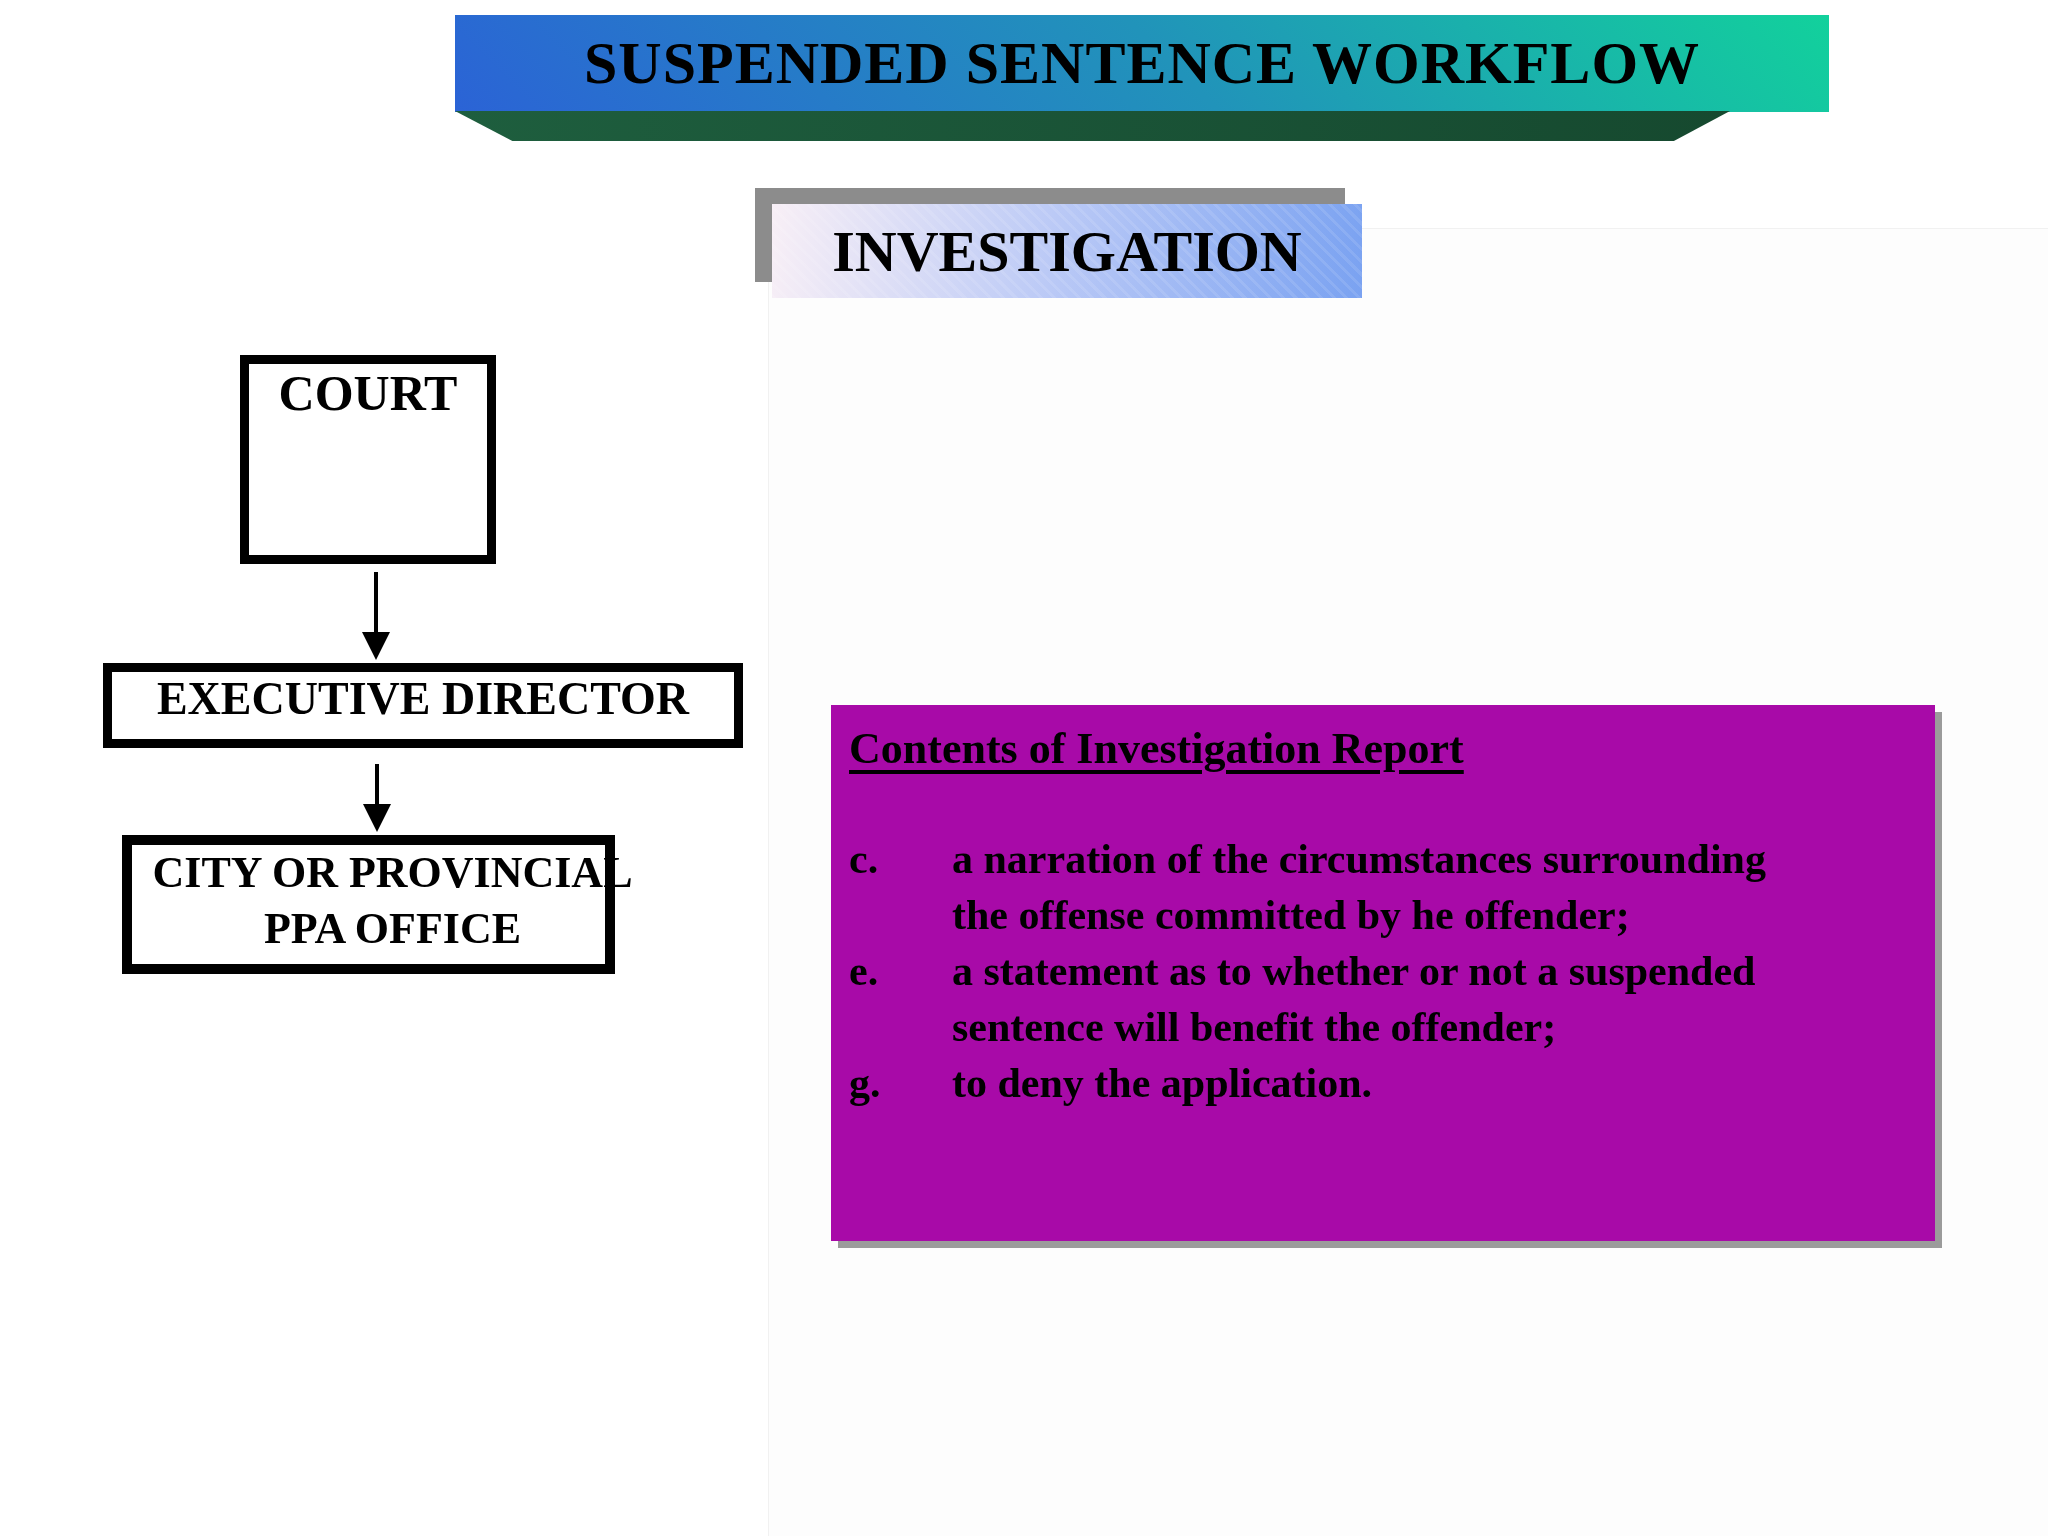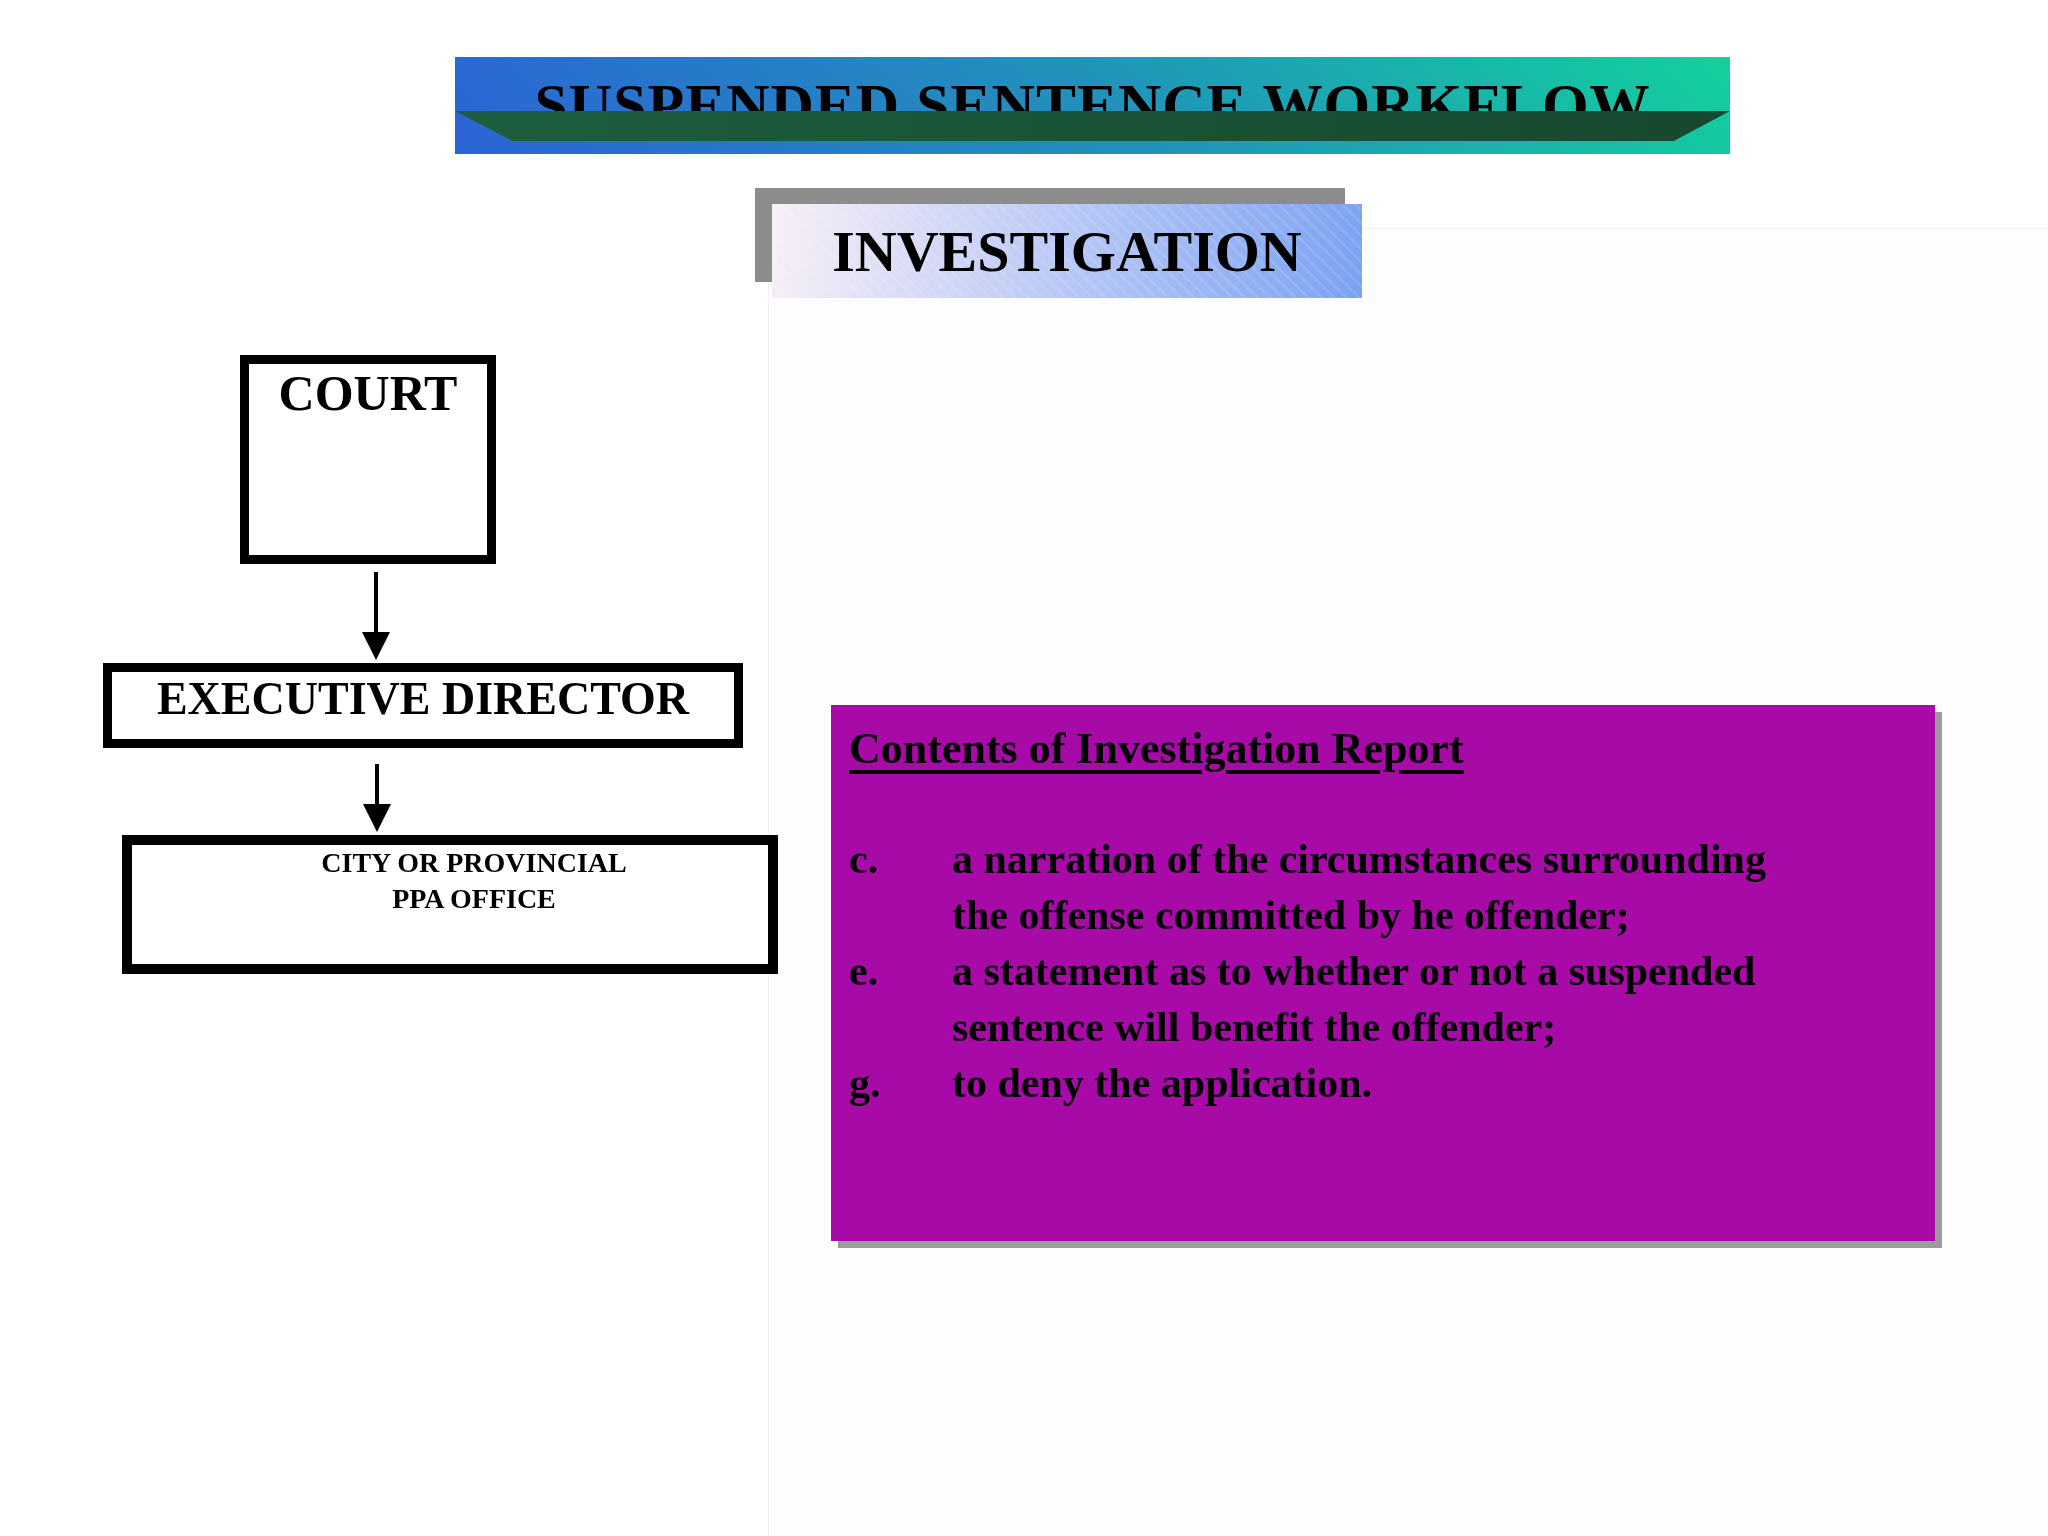--- a/index.html
+++ b/index.html
@@ -7,23 +7,23 @@
     position:relative;width:2048px;height:1536px;background:#ffffff;overflow:hidden;
     font-family:"Liberation Serif","DejaVu Serif",serif;font-weight:bold;color:#000;
   }
   
   .content-panel{
     position:absolute;left:768px;top:228px;width:1280px;height:1308px;
     background:#fdfdfd;border-left:1px solid #f1f1f1;border-top:1px solid #f1f1f1;
   }
   
   .banner-front{
-    position:absolute;left:455px;top:15px;width:1275px;height:97px;
+    position:absolute;left:455px;top:15px;width:1374px;height:97px;
     background:linear-gradient(45deg,var(--banner-blue,#2b63d6) 0%,var(--banner-teal,#2193ba) 52%,var(--banner-green,#12d19c) 100%);
-    display:flex;align-items:center;justify-content:center;margin-top:42px;
+    display:flex;align-items:center;justify-content:center;
   }
   .banner-front .t{font-size:60px;letter-spacing:1px;white-space:nowrap;}
   .banner-side{
     position:absolute;left:455px;top:111px;width:1275px;height:30px;
     background:linear-gradient(to right,var(--banner-side-light,#1e5e3e),var(--banner-side-dark,#16492f));
     clip-path:polygon(0 0,100% 0,95.6% 100%,4.5% 100%);
   }
   
   .inv-shadow{position:absolute;left:755px;top:188px;width:590px;height:94px;background:var(--subtitle-shadow,#8c8c8c);}
   .inv-box{
@@ -31,21 +31,21 @@
     background:
       repeating-linear-gradient(45deg,rgba(255,255,255,.10) 0 3px,rgba(255,255,255,0) 3px 9px),
       linear-gradient(97deg,var(--subtitle-start,#f8eff6) 0%,var(--subtitle-mid,#bac9f6) 48%,var(--subtitle-end,#7aa2f1) 100%);
     display:flex;align-items:center;justify-content:center;
   }
   .inv-box .t{font-size:58px;white-space:nowrap;}
   
   .node{position:absolute;background:#fff;border:9px solid #000;display:flex;flex-direction:column;align-items:center;justify-content:flex-start;box-sizing:border-box;text-align:center;}
   .node-court{left:240px;top:355px;width:256px;height:209px;font-size:50px;}
   .node-exec{left:103px;top:663px;width:640px;height:85px;font-size:46px;}
-  .node-city{left:122px;top:835px;width:656px;height:139px;font-size:28px;border-width:10px;line-height:1.28;padding-left:48px;}
+  .node-city{left:122px;top:835px;width:493px;height:139px;font-size:44px;border-width:10px;line-height:1.28;padding-left:48px;}
   .node .t{white-space:nowrap;}
   
   .arrow{position:absolute;width:28px;}
   .arrow .shaft{position:absolute;left:12px;top:0;width:4px;background:#000;}
   .arrow .head{position:absolute;left:0;width:0;height:0;border-left:14px solid transparent;border-right:14px solid transparent;border-top:28px solid #000;}
   .arrow-1{left:362px;top:572px;height:90px;}
   .arrow-1 .shaft{height:62px;}
   .arrow-1 .head{top:60px;}
   .arrow-2{left:363px;top:764px;height:68px;}
   .arrow-2 .shaft{height:42px;}

